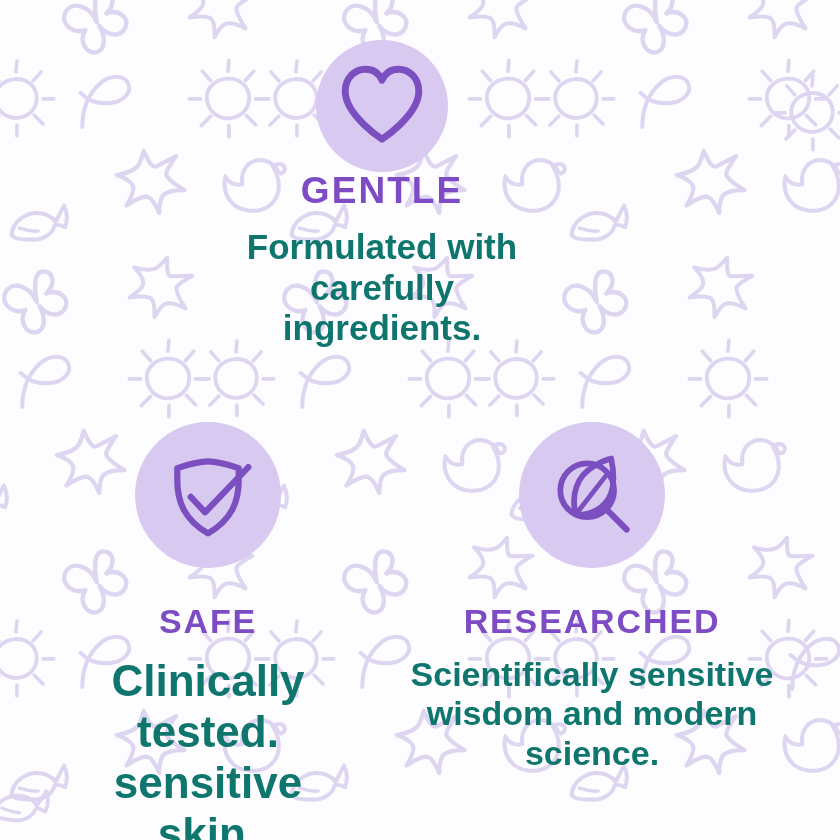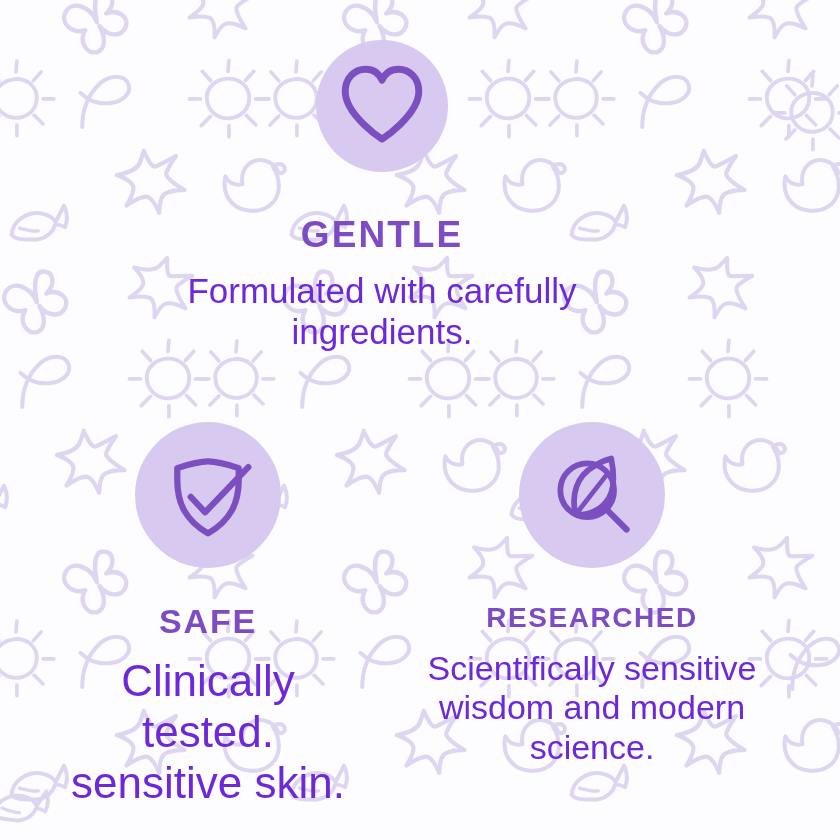--- a/index.html
+++ b/index.html
@@ -55,38 +55,37 @@
 
   .feature-title {
     color: #7d4cc4;
     font-weight: bold;
     letter-spacing: 0.055em;
     line-height: 1;
     white-space: nowrap;
   }
 
   .feature-desc {
-    color: #6d28d9;
+    color: #0f766e;
     line-height: 1.16;
-    font-weight: 400;
+    font-weight: 700;
   }
 
   
   #feature-gentle {
     left: 120px;
     top: 40px;
     width: 524px;
   }
   #feature-gentle .icon-circle {
     width: 132px;
     height: 132px;
   }
   #feature-gentle .feature-title {
     font-size: 37px;
-    margin-top: 44px;
     text-align: center;
   }
   #feature-gentle .feature-desc {
     font-size: 35px;
     margin-top: 18px;
     width: 420px;
     margin-left: auto;
     margin-right: auto;
   }
 
@@ -116,21 +115,21 @@
   #feature-researched {
     left: 392px;
     top: 422px;
     width: 400px;
   }
   #feature-researched .icon-circle {
     width: 146px;
     height: 146px;
   }
   #feature-researched .feature-title {
-    font-size: 28px;
+    font-size: 34px;
     margin-top: 36px;
   }
   #feature-researched .feature-desc {
     font-size: 34px;
     margin-top: 17px;
     width: 390px;
     margin-left: auto;
     margin-right: auto;
   }
 

